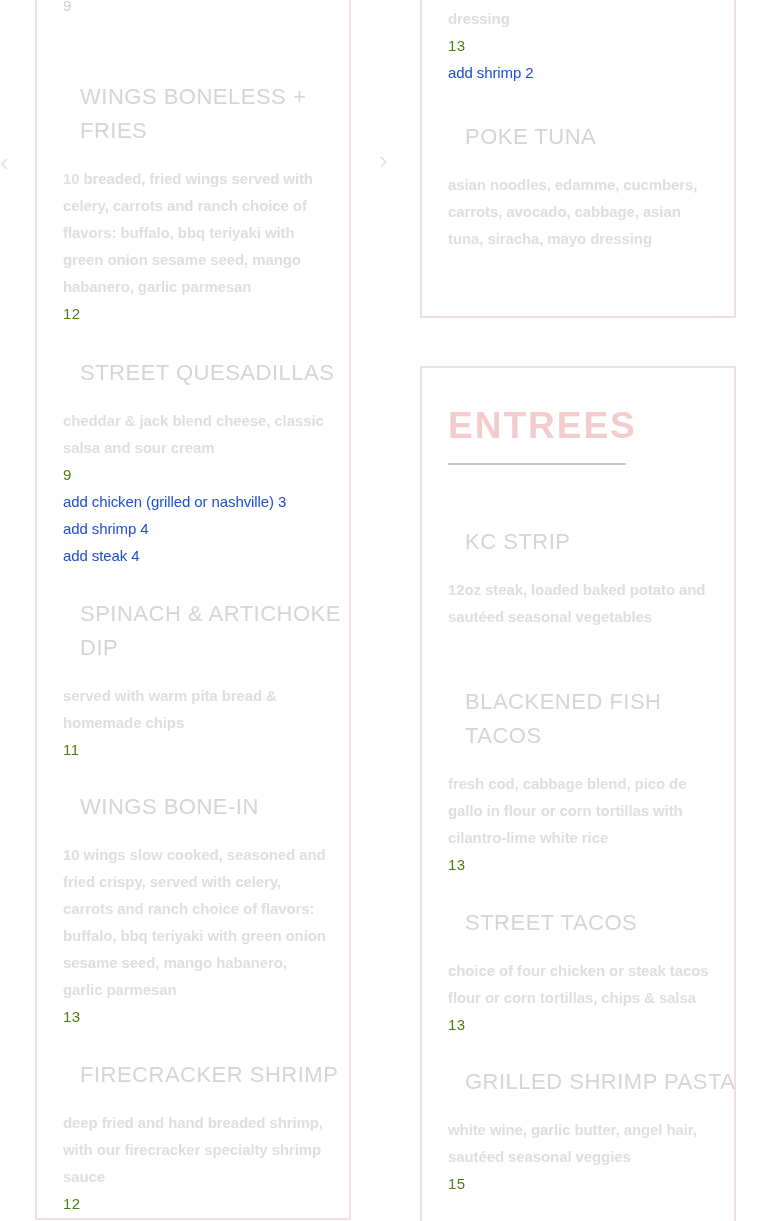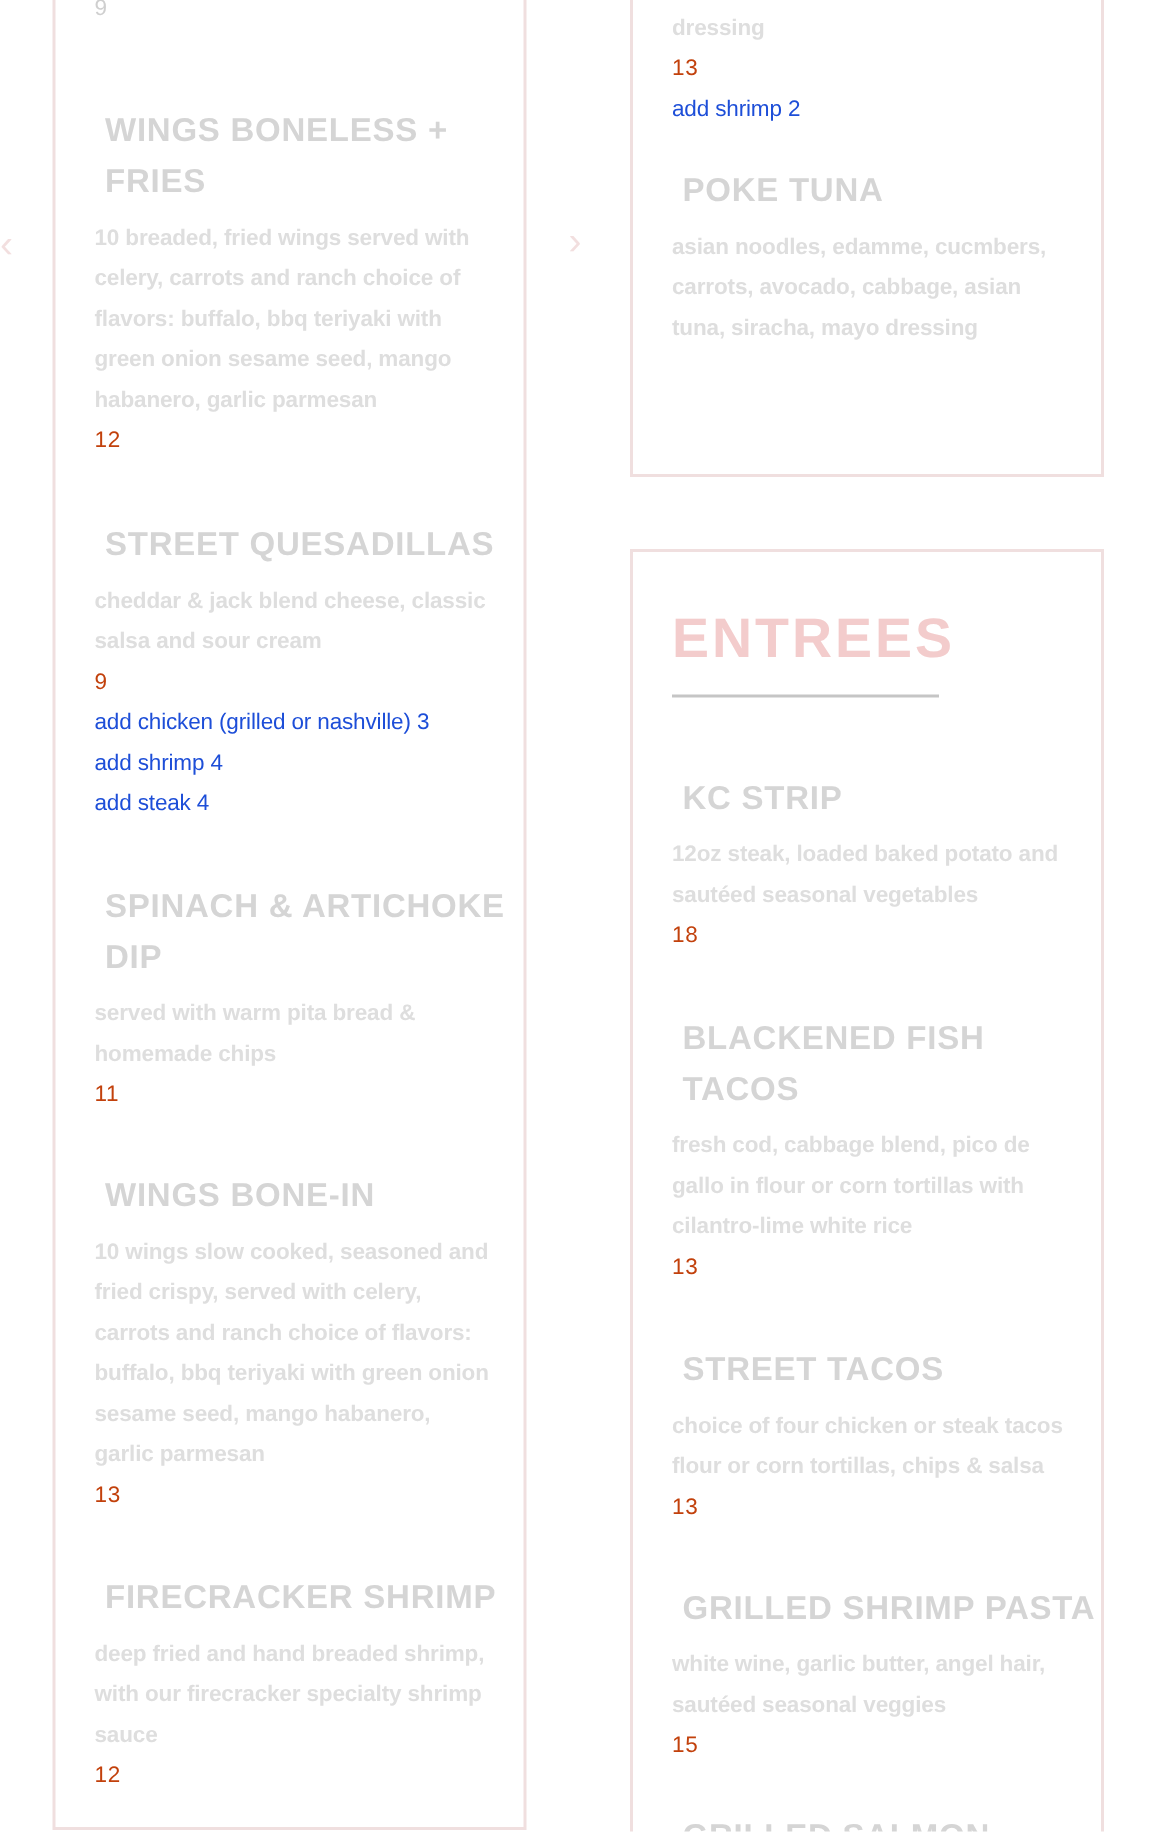--- a/index.html
+++ b/index.html
@@ -3,26 +3,26 @@
 <meta charset="utf-8">
 <style>
   html,body{margin:0;padding:0;background:#ffffff;}
   body{width:770px;height:1221px;overflow:hidden;position:relative;
        font-family:"Liberation Sans",sans-serif;}
   .menu-box{position:absolute;border:2px solid #f0dfdf;background:#ffffff;box-sizing:border-box;}
   #left-box{left:35px;top:-40px;width:316px;height:1260px;}
   #right-top-box{left:420px;top:-200px;width:316px;height:518px;}
   #entrees-box{left:420px;top:366px;width:316px;height:900px;}
   .item{position:absolute;left:26px;width:266px;}
-  .item-name{margin:7px;font-size:22px;font-weight:700;letter-spacing:0.5px;
+  .item-name{margin:17px;font-size:22px;font-weight:400;letter-spacing:0.5px;
              color:#d5d5d5;line-height:34px;}
   .item-name span{display:block;white-space:nowrap;}
   .item-desc{margin:2px 0 0 0;font-size:15px;letter-spacing:-0.1px;
              color:#dedede;line-height:27px;font-weight:bold;}
-  .item-price{font-size:15px;color:#c2410c;line-height:27px;letter-spacing:0.5px;}
+  .item-price{font-size:15px;color:#4d7c0f;line-height:27px;letter-spacing:0.5px;}
   .addon{font-size:15px;color:#1d4ed8;line-height:27px;letter-spacing:-0.1px;}
   .orphan-price{position:absolute;left:26px;top:32px;font-size:15px;color:#cfcfcf;line-height:24px;}
   .block-flow{position:absolute;left:26px;width:266px;}
   .entrees-heading{position:absolute;left:26px;top:36px;margin:0;
              font-size:37px;font-weight:700;letter-spacing:2px;
              color:#f3cccc;line-height:44px;white-space:nowrap;}
   .entrees-underline{position:absolute;left:26px;top:95px;width:178px;height:2px;
              background:#c5c5c5;}
   .carousel-arrow{position:absolute;font-size:26px;color:#e9c6c6;opacity:0.55;
              line-height:20px;cursor:pointer;user-select:none;}
@@ -102,21 +102,20 @@
 
 <div id="entrees-box" class="menu-box">
   <h2 class="entrees-heading">ENTREES</h2>
   <div class="entrees-underline"></div>
 
   <div class="item" style="top:140px">
     <h3 class="item-name">
       <span>KC STRIP</span>
     </h3>
     <div class="item-desc">12oz steak, loaded baked potato and sautéed seasonal vegetables</div>
-    <div class="item-price">18</div>
   </div>
 
   <div class="item" style="top:300px">
     <h3 class="item-name">
       <span>BLACKENED FISH</span>
       <span>TACOS</span>
     </h3>
     <div class="item-desc">fresh cod, cabbage blend, pico de gallo in flour or corn tortillas with cilantro-lime white rice</div>
     <div class="item-price">13</div>
   </div>

